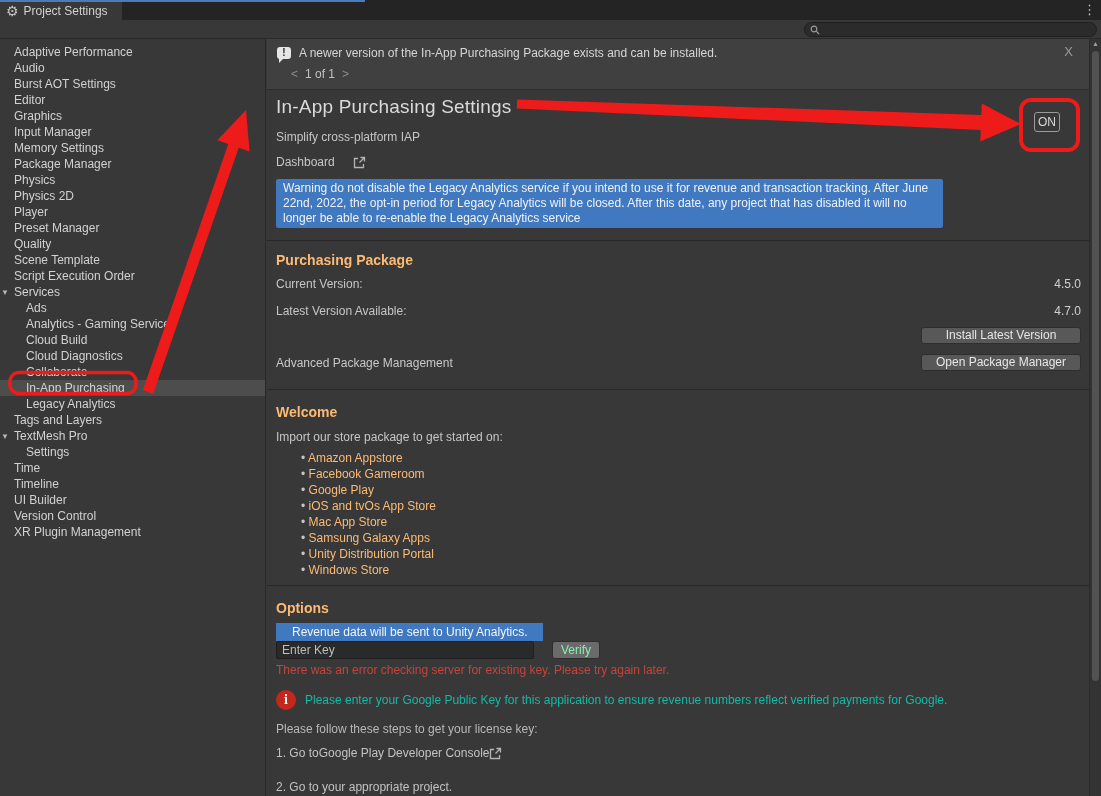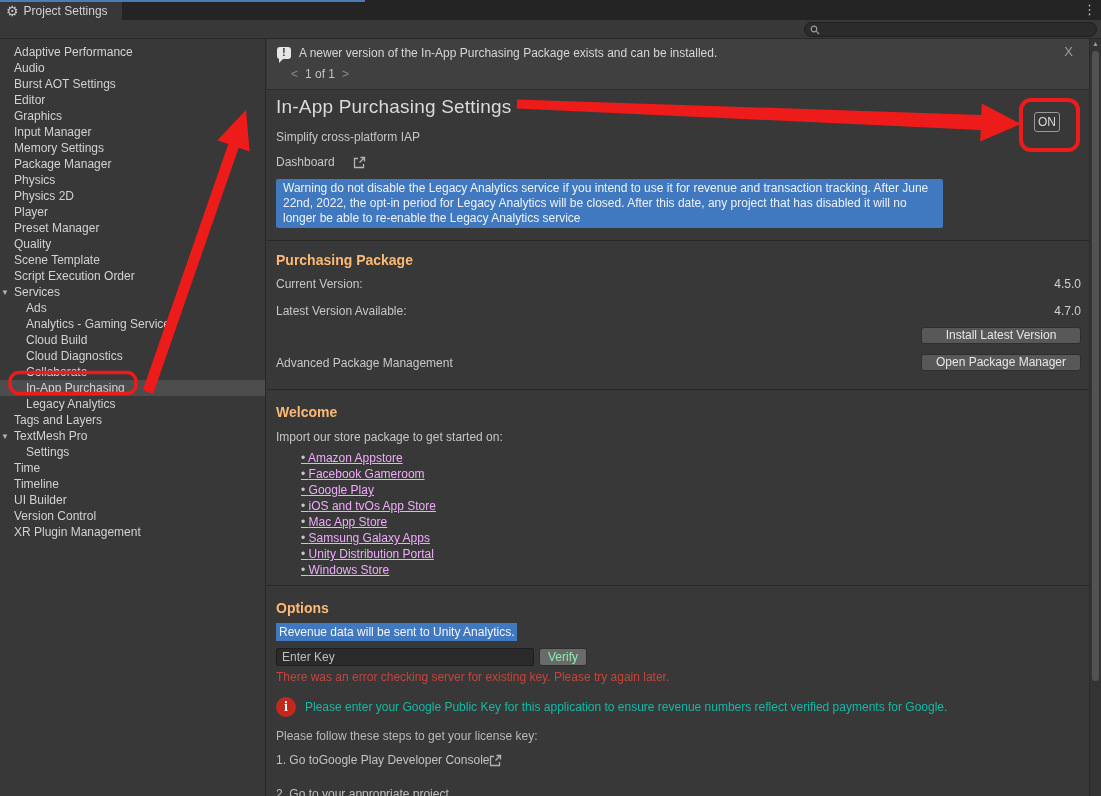--- a/index.html
+++ b/index.html
@@ -76,25 +76,25 @@
   .kv.second { margin-top:13px; }
   .kv .v { color:#d0d0d0; }
   .btn-row { display:flex; justify-content:flex-end; margin-top:9px; }
   .adv-row { display:flex; justify-content:space-between; align-items:center; margin-top:10px; }
   .u-btn { width:160px; height:17px; background:#585858; border:1px solid #2e2e2e; border-radius:3px;
            color:#e6e6e6; font-size:12px; line-height:15px; text-align:center;
            font-family:"Liberation Sans", sans-serif; }
 
   .intro { margin-top:10px; color:#c6c6c6; }
   ul.stores { margin:6px 0 0 25px; list-style:none; }
-  ul.stores li { line-height:16px; color:#f0abfc;text-decoration:underline; }
+  ul.stores li { line-height:16px; color:#fdba74; }
   ul.stores li::before { content:"• "; color:#c6c6c6; }
 
-  .chip { display:inline-block; background:#4079bf; color:#f2f5f9; padding:2px 3px; margin-top:7px; }
-  .key-row { margin-top:7px; display:flex; gap:5px; align-items:center; }
+  .chip { display:inline-block; background:#4079bf; color:#f2f5f9; padding:2px 16px; margin-top:7px; }
+  .key-row { display:flex; gap:18px; align-items:center; }
   .key-input { width:258px; height:18px; background:#2a2a2a; border:1px solid #1e1e1e; border-radius:2px;
                color:#bdbdbd; font-size:12px; padding:1px 5px; font-family:"Liberation Sans", sans-serif; outline:none; }
   .key-input::placeholder { color:#bdbdbd; opacity:1; }
   .verify-btn { height:18px; background:#6a6a6a; border:1px solid #2e2e2e; border-radius:3px;
                 color:#86efac; font-size:12px; padding:0 8px; font-family:"Liberation Sans", sans-serif; }
   .err1 { margin-top:4px; color:#c4453a; }
   .google-row { margin-top:13px; display:flex; gap:9px; align-items:flex-start; }
   .info-circle { width:20px; height:20px; border-radius:50%; background:#c3281d; flex:0 0 auto;
                  text-align:center; }
   .info-circle::before { content:"i"; color:#ffffff; font-weight:bold; font-size:14px; line-height:20px;

